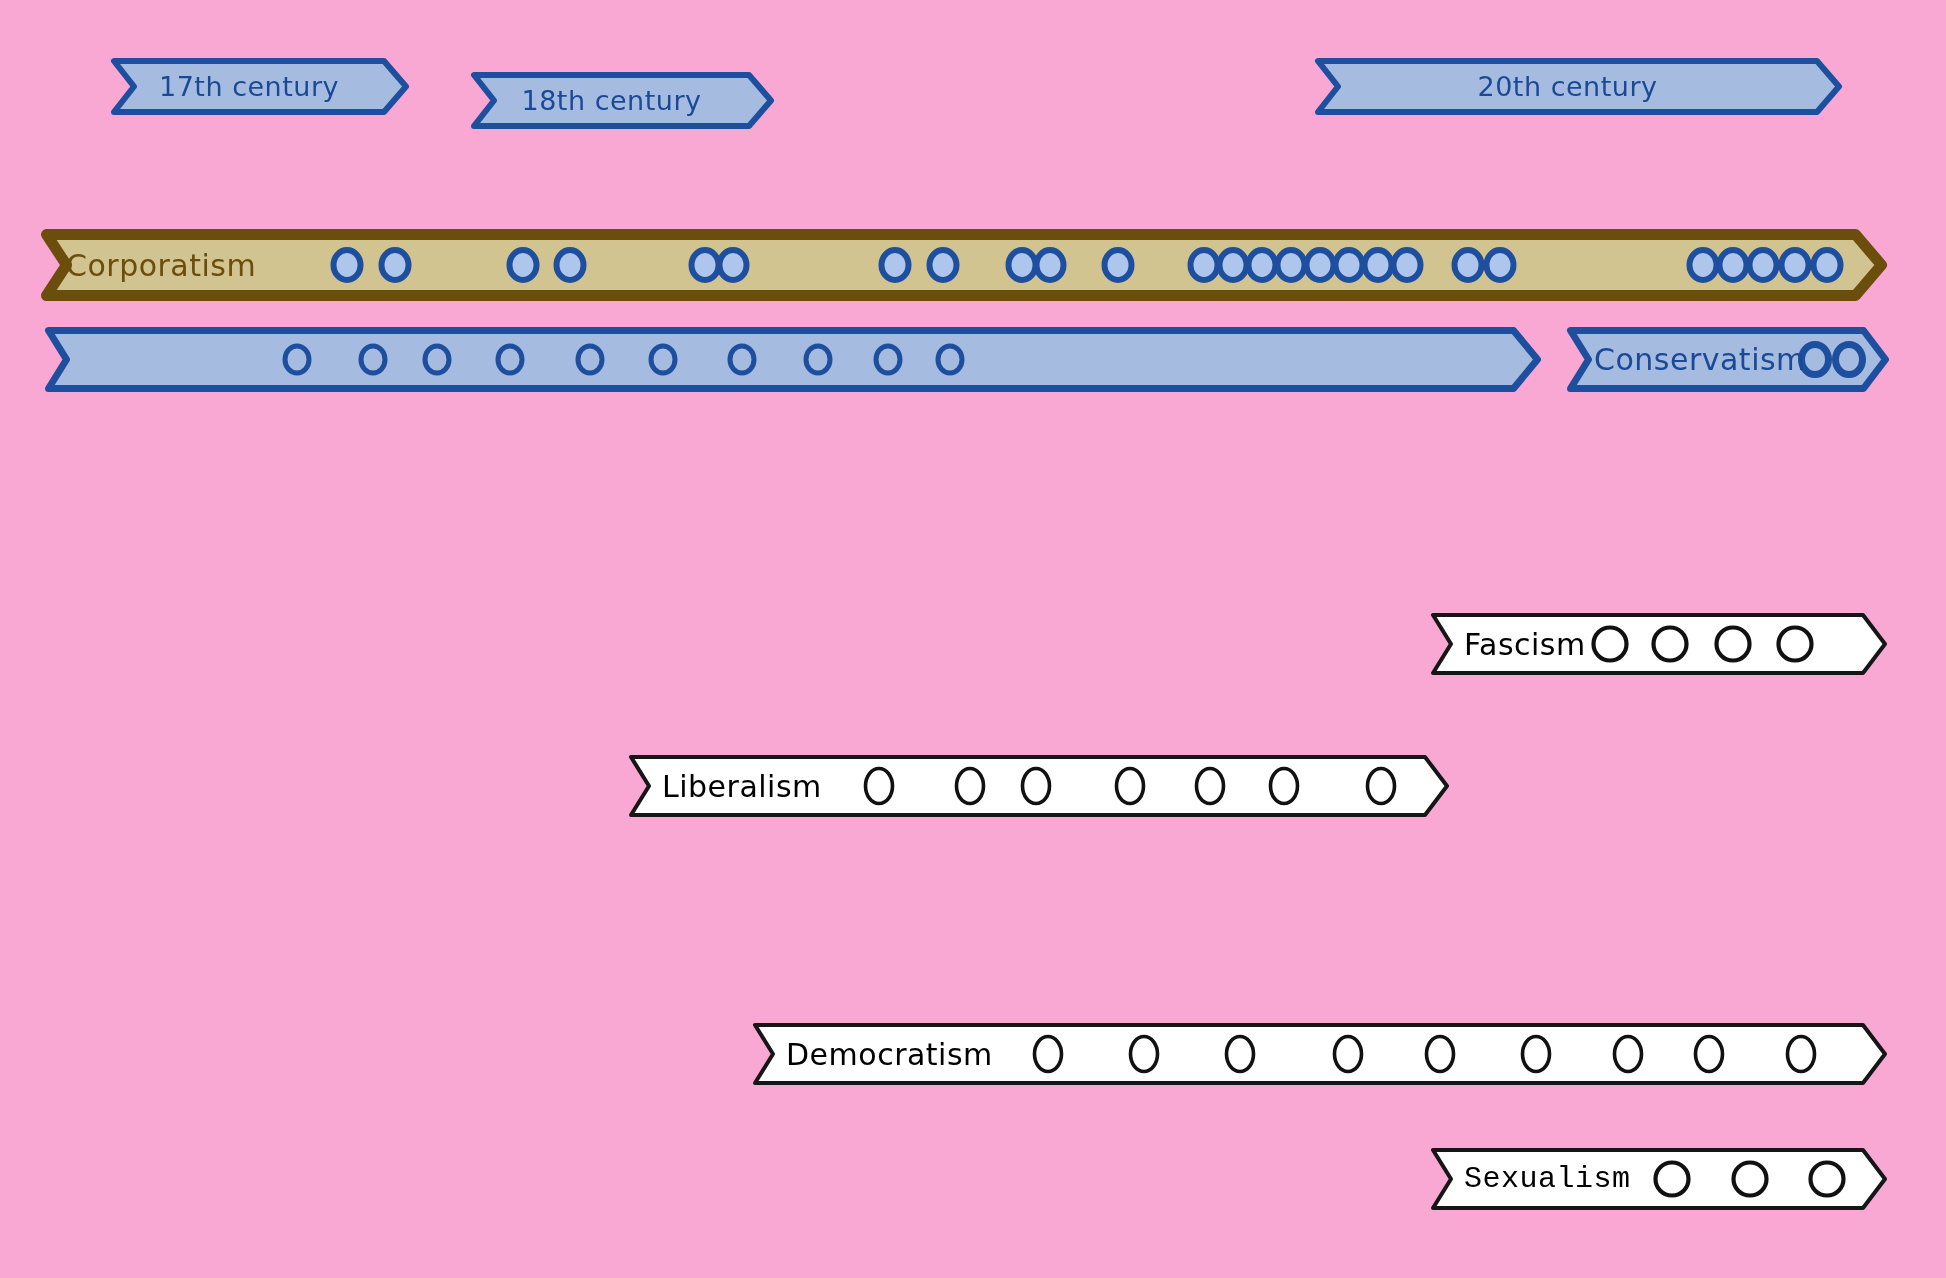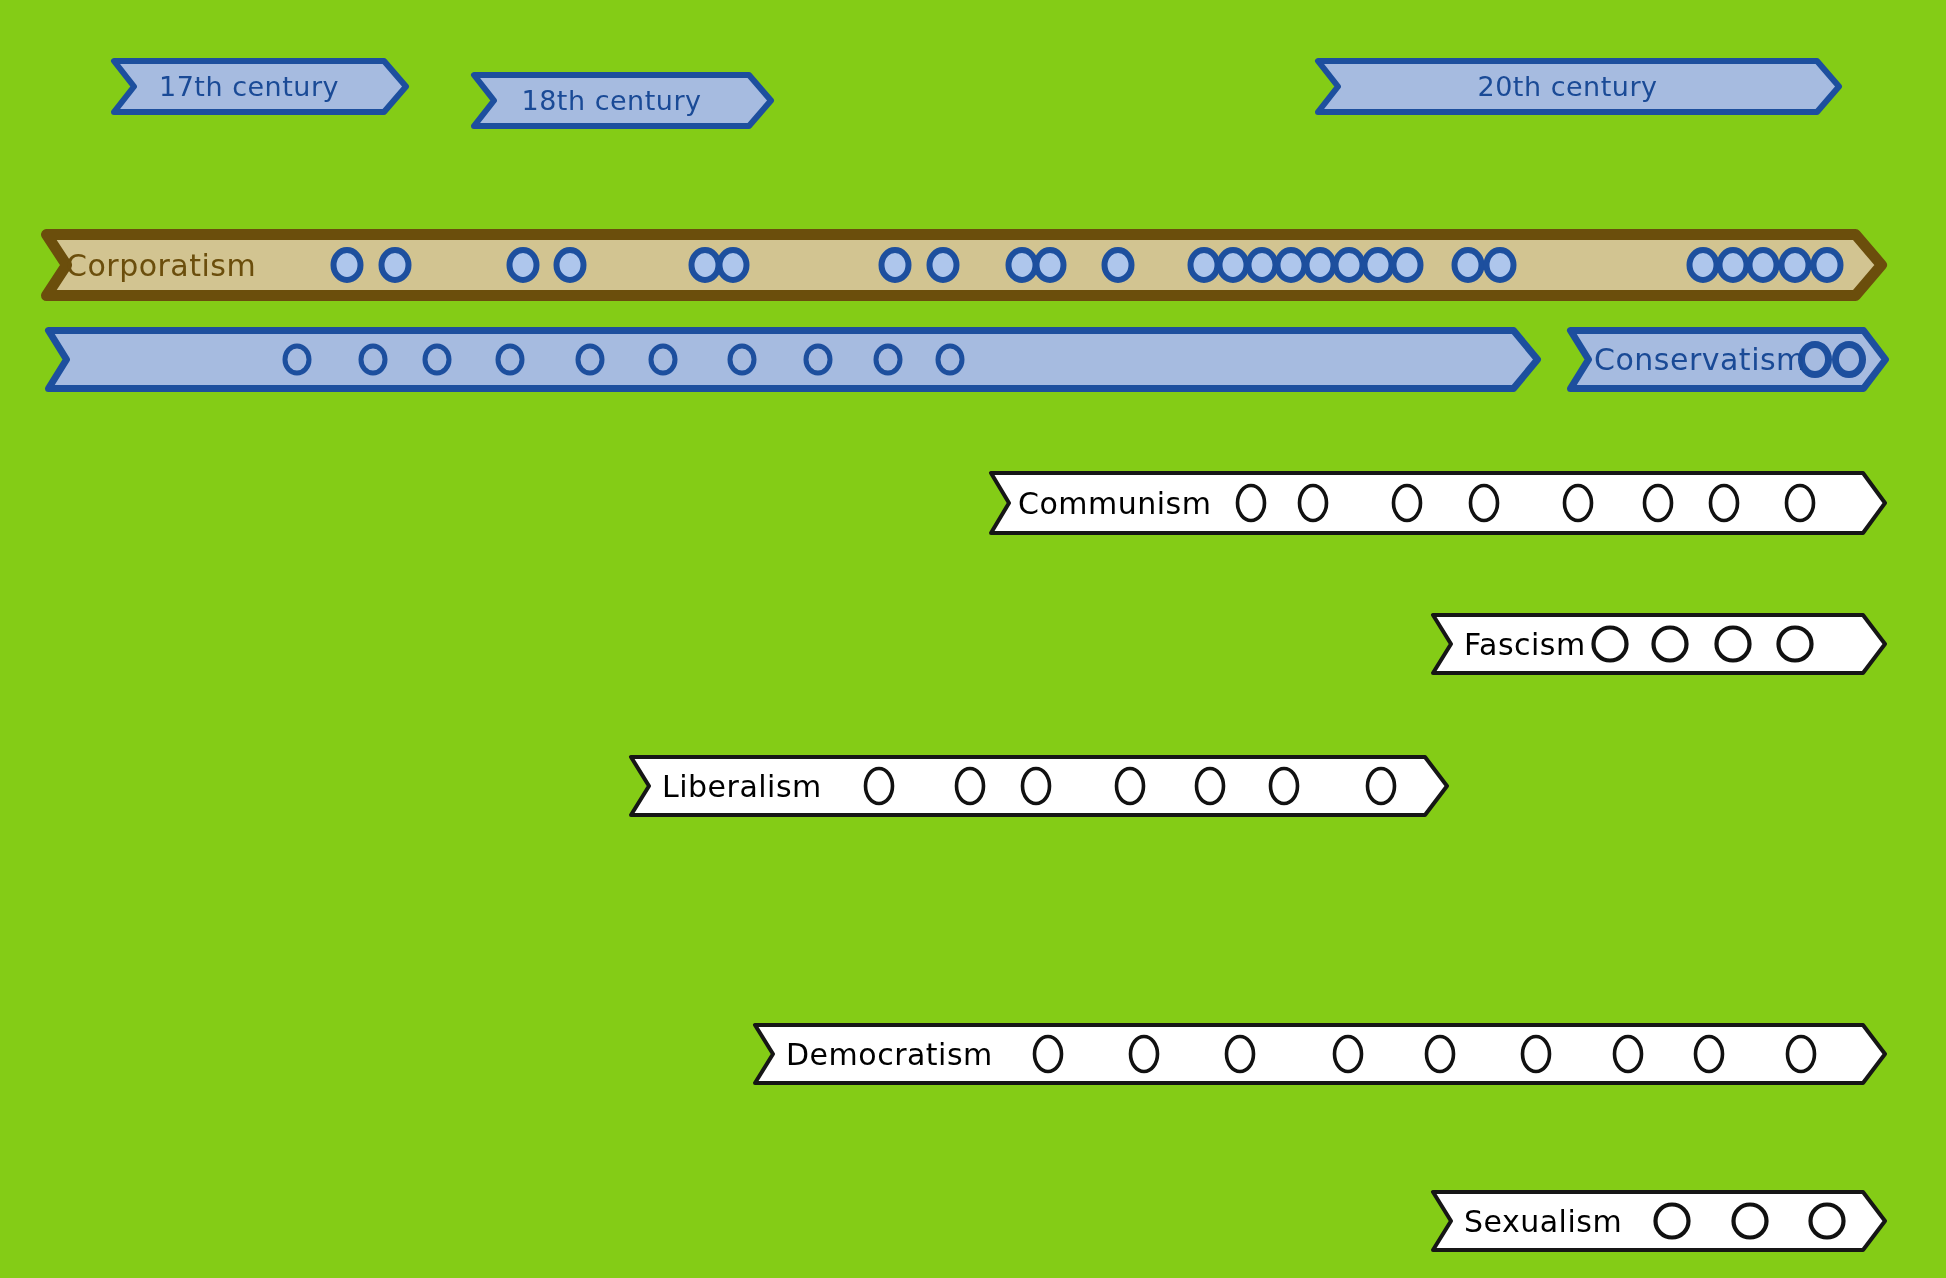--- a/index.html
+++ b/index.html
@@ -14,21 +14,21 @@
   .bar-label{
     position:absolute;top:0;height:100%;
     display:flex;align-items:center;
     white-space:nowrap;
     letter-spacing:0.5px;
   }
 </style>
 </head>
 <body>
 
-<div id="stage" style="width: 1946px; height: 1278px; background: #84cc16;">
+<div id="stage" style="width: 1946px; height: 1278px; background: #f9a8d4;">
     <div class="bar" style="left: 110px; top: 57px; width: 300px; height: 59px;">
       <svg width="300" height="59">
         <polygon points="4,4 274,4 296,29.5 274,55 4,55 24,29.5" fill="#A6BBE0" stroke="#1D4F9E" stroke-width="6" stroke-linejoin="round"></polygon>
       </svg>
       <span class="bar-label" style="color: rgb(26, 74, 150); font-size: 27px; left: 0px; width: 278px; justify-content: center;">17th century</span>
     </div>
     <div class="bar" style="left: 470px; top: 71px; width: 305px; height: 59px;">
       <svg width="305" height="59">
         <polygon points="4,4 279,4 301,29.5 279,55 4,55 24,29.5" fill="#A6BBE0" stroke="#1D4F9E" stroke-width="6" stroke-linejoin="round"></polygon>
       </svg>
@@ -88,34 +88,20 @@
       </svg>
     </div>
     <div class="bar" style="left: 1566px; top: 326px; width: 324px; height: 67px;">
       <svg width="324" height="67">
         <polygon points="4.5,4.5 297.5,4.5 319.5,33.5 297.5,62.5 4.5,62.5 22.5,33.5" fill="#A6BBE0" stroke="#1D4F9E" stroke-width="7" stroke-linejoin="round"></polygon>
         <ellipse cx="249" cy="33.5" rx="13.5" ry="15" fill="none" stroke="#1D4F9E" stroke-width="7"></ellipse>
         <ellipse cx="283" cy="33.5" rx="13.5" ry="15" fill="none" stroke="#1D4F9E" stroke-width="7"></ellipse>
       </svg>
       <span class="bar-label" style="color: rgb(26, 74, 150); font-size: 30px; left: 28px;">Conservatism</span>
     </div>
-    <div class="bar" style="left: 988px; top: 470px; width: 900px; height: 66px;">
-      <svg width="900" height="66">
-        <polygon points="3,3 875,3 897,33 875,63 3,63 21,33" fill="#FFFFFF" stroke="#161616" stroke-width="4" stroke-linejoin="round"></polygon>
-        <ellipse cx="263" cy="33" rx="13.5" ry="17.5" fill="#FFFFFF" stroke="#111111" stroke-width="3.6"></ellipse>
-        <ellipse cx="325" cy="33" rx="13.5" ry="17.5" fill="#FFFFFF" stroke="#111111" stroke-width="3.6"></ellipse>
-        <ellipse cx="419" cy="33" rx="13.5" ry="17.5" fill="#FFFFFF" stroke="#111111" stroke-width="3.6"></ellipse>
-        <ellipse cx="496" cy="33" rx="13.5" ry="17.5" fill="#FFFFFF" stroke="#111111" stroke-width="3.6"></ellipse>
-        <ellipse cx="590" cy="33" rx="13.5" ry="17.5" fill="#FFFFFF" stroke="#111111" stroke-width="3.6"></ellipse>
-        <ellipse cx="670" cy="33" rx="13.5" ry="17.5" fill="#FFFFFF" stroke="#111111" stroke-width="3.6"></ellipse>
-        <ellipse cx="736" cy="33" rx="13.5" ry="17.5" fill="#FFFFFF" stroke="#111111" stroke-width="3.6"></ellipse>
-        <ellipse cx="812" cy="33" rx="13.5" ry="17.5" fill="#FFFFFF" stroke="#111111" stroke-width="3.6"></ellipse>
-      </svg>
-      <span class="bar-label" style="color: rgb(0, 0, 0); font-size: 30px; left: 30px;">Communism</span>
-    </div>
     <div class="bar" style="left: 1430px; top: 612px; width: 458px; height: 64px;">
       <svg width="458" height="64">
         <polygon points="3,3 433,3 455,32 433,61 3,61 21,32" fill="#FFFFFF" stroke="#161616" stroke-width="4" stroke-linejoin="round"></polygon>
         <ellipse cx="180" cy="32" rx="16.5" ry="16.5" fill="#FFFFFF" stroke="#111111" stroke-width="4.2"></ellipse>
         <ellipse cx="240" cy="32" rx="16.5" ry="16.5" fill="#FFFFFF" stroke="#111111" stroke-width="4.2"></ellipse>
         <ellipse cx="303" cy="32" rx="16.5" ry="16.5" fill="#FFFFFF" stroke="#111111" stroke-width="4.2"></ellipse>
         <ellipse cx="365" cy="32" rx="16.5" ry="16.5" fill="#FFFFFF" stroke="#111111" stroke-width="4.2"></ellipse>
       </svg>
       <span class="bar-label" style="color: rgb(0, 0, 0); font-size: 30px; left: 34px;">Fascism</span>
     </div>
@@ -140,21 +126,21 @@
         <ellipse cx="488" cy="32" rx="13.5" ry="17.5" fill="#FFFFFF" stroke="#111111" stroke-width="3.6"></ellipse>
         <ellipse cx="596" cy="32" rx="13.5" ry="17.5" fill="#FFFFFF" stroke="#111111" stroke-width="3.6"></ellipse>
         <ellipse cx="688" cy="32" rx="13.5" ry="17.5" fill="#FFFFFF" stroke="#111111" stroke-width="3.6"></ellipse>
         <ellipse cx="784" cy="32" rx="13.5" ry="17.5" fill="#FFFFFF" stroke="#111111" stroke-width="3.6"></ellipse>
         <ellipse cx="876" cy="32" rx="13.5" ry="17.5" fill="#FFFFFF" stroke="#111111" stroke-width="3.6"></ellipse>
         <ellipse cx="957" cy="32" rx="13.5" ry="17.5" fill="#FFFFFF" stroke="#111111" stroke-width="3.6"></ellipse>
         <ellipse cx="1049" cy="32" rx="13.5" ry="17.5" fill="#FFFFFF" stroke="#111111" stroke-width="3.6"></ellipse>
       </svg>
       <span class="bar-label" style="color: rgb(0, 0, 0); font-size: 30px; left: 34px;">Democratism</span>
     </div>
-    <div class="bar" style="left: 1430px; top: 1189px; width: 458px; height: 64px;">
+    <div class="bar" style="left: 1430px; top: 1147px; width: 458px; height: 64px; font-family: Liberation Mono, monospace;">
       <svg width="458" height="64">
         <polygon points="3,3 433,3 455,32 433,61 3,61 21,32" fill="#FFFFFF" stroke="#161616" stroke-width="4" stroke-linejoin="round"></polygon>
         <ellipse cx="242" cy="32" rx="16.5" ry="16.5" fill="#FFFFFF" stroke="#111111" stroke-width="4.2"></ellipse>
         <ellipse cx="320" cy="32" rx="16.5" ry="16.5" fill="#FFFFFF" stroke="#111111" stroke-width="4.2"></ellipse>
         <ellipse cx="397" cy="32" rx="16.5" ry="16.5" fill="#FFFFFF" stroke="#111111" stroke-width="4.2"></ellipse>
       </svg>
       <span class="bar-label" style="color: rgb(0, 0, 0); font-size: 30px; left: 34px;">Sexualism</span>
     </div>
   </div>
 

